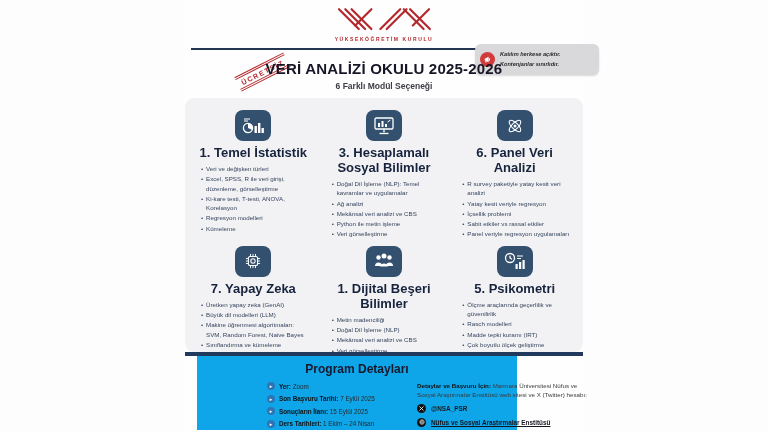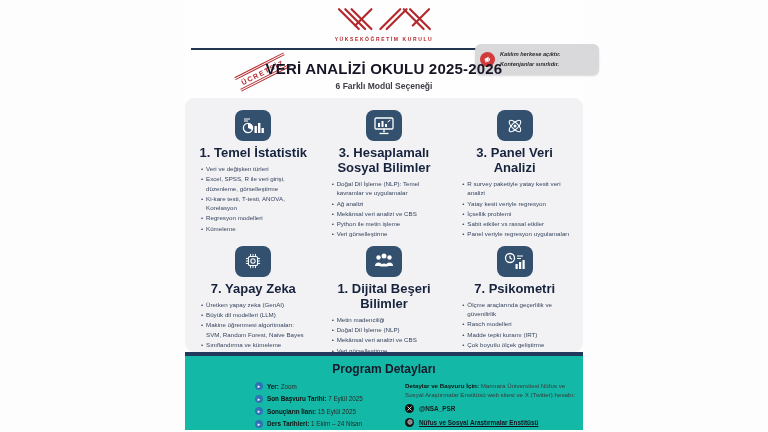--- a/index.html
+++ b/index.html
@@ -49,21 +49,21 @@
     width:36px;height:31px;margin:2px auto 4px;background:#33506f;
     border-radius:8px;display:flex;align-items:center;justify-content:center;
   }
   .module-title{text-align:center;font-size:13px;font-weight:bold;color:#17233d;margin-bottom:4px;}
   .module ul{margin:0;padding:0 2px 0 7px;list-style:none;}
   .module ul li{font-size:6.2px;color:#36455e;line-height:1.5;margin-bottom:1px;position:relative;padding-left:5px;}
   .module ul li::before{content:"•";position:absolute;left:0;top:0;color:#36455e;}
 
   
   .bottom-strip{position:absolute;top:352px;left:0;width:398px;height:4px;background:#20395c;}
-  .details{position:absolute;top:356px;left:0;width:398px;height:74px;background:#14b8a6;}
+  .details{position:absolute;top:356px;left:12px;width:320px;height:74px;background:#0ea5e9;}
   .details-title{width:100%;text-align:center;font-size:12px;font-weight:bold;color:#17172b;margin:6px 0 6px;}
   .details-cols{display:flex;padding-left:70px;}
   .details-left{width:150px;flex:0 0 auto;}
   .detail-row{display:flex;align-items:center;gap:4px;margin-bottom:4.5px;}
   .detail-bullet{width:8px;height:8px;border-radius:50%;background:#2e74b5;color:#fff;
     display:flex;align-items:center;justify-content:center;font-size:5px;flex:0 0 auto;}
   .detail-text{font-size:6.3px;color:#2a2a2a;}
   .detail-text b{color:#111;}
   .details-right{width:178px;flex:0 0 auto;}
   .contact-lead{font-size:6.2px;color:#3a3a3a;line-height:1.45;margin-bottom:4px;}
@@ -162,21 +162,21 @@
     </div>
 
     <div class="module">
       <div class="module-icon">
         <svg width="22" height="20" viewBox="0 0 24 24" fill="none" stroke="#fff" stroke-width="1.3">
           <ellipse cx="12" cy="12" rx="9" ry="3.8" transform="rotate(45 12 12)"></ellipse>
           <ellipse cx="12" cy="12" rx="9" ry="3.8" transform="rotate(-45 12 12)"></ellipse>
           <circle cx="12" cy="12" r="1.8" fill="#fff" stroke="none"></circle>
         </svg>
       </div>
-      <div class="module-title">3. Panel Veri Analizi</div>
+      <div class="module-title">6. Panel Veri Analizi</div>
       <ul>
           <li>R survey paketiyle yatay kesit veri analizi</li>
           <li>Yatay kesit veriyle regresyon</li>
           <li>İçsellik problemi</li>
           <li>Sabit etkiler vs rassal etkiler</li>
           <li>Panel veriyle regresyon uygulamaları</li>
         </ul>
     </div>
 
     <div class="module">
@@ -224,21 +224,21 @@
       <div class="module-icon">
         <svg width="24" height="20" viewBox="0 0 24 20" fill="none" stroke="#fff" stroke-width="1.3">
           <circle cx="7" cy="7" r="4.5"></circle>
           <path d="M7 4.8 V7 L9 8.2"></path>
           <path d="M14 5 h6 M14 7.5 h4" stroke-width="1"></path>
           <rect x="12.5" y="13" width="2.2" height="5" fill="#fff" stroke="none"></rect>
           <rect x="16" y="11" width="2.2" height="7" fill="#fff" stroke="none"></rect>
           <rect x="19.5" y="9" width="2.2" height="9" fill="#fff" stroke="none"></rect>
         </svg>
       </div>
-      <div class="module-title">7. Psikometri</div>
+      <div class="module-title">5. Psikometri</div>
       <ul>
           <li>Ölçme araçlarında geçerlilik ve güvenilirlik</li>
           <li>Rasch modelleri</li>
           <li>Madde tepki kuramı (IRT)</li>
           <li>Çok boyutlu ölçek geliştirme</li>
         </ul>
     </div>
 
   </div>
 

